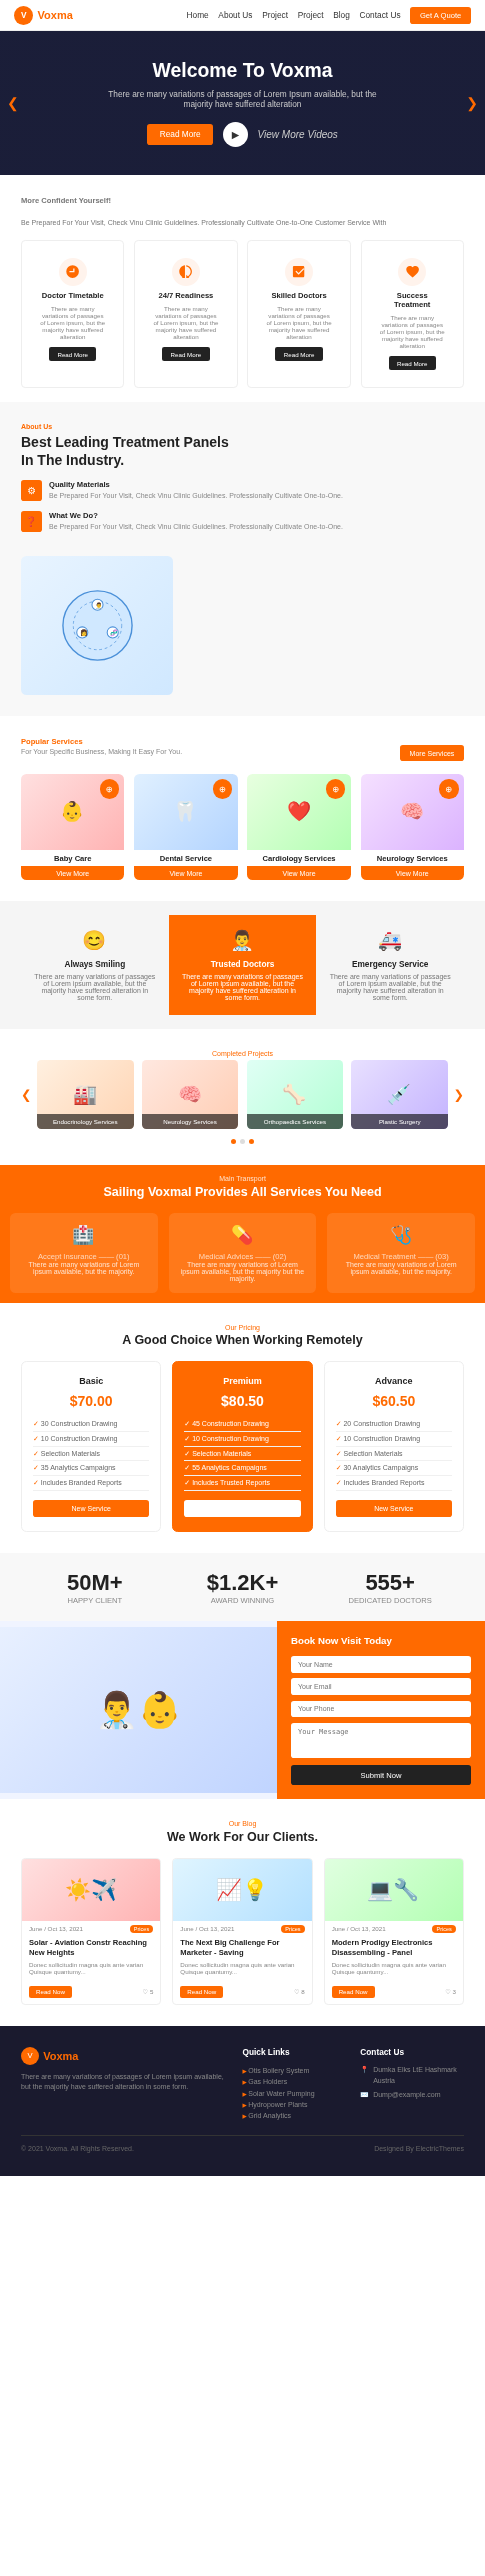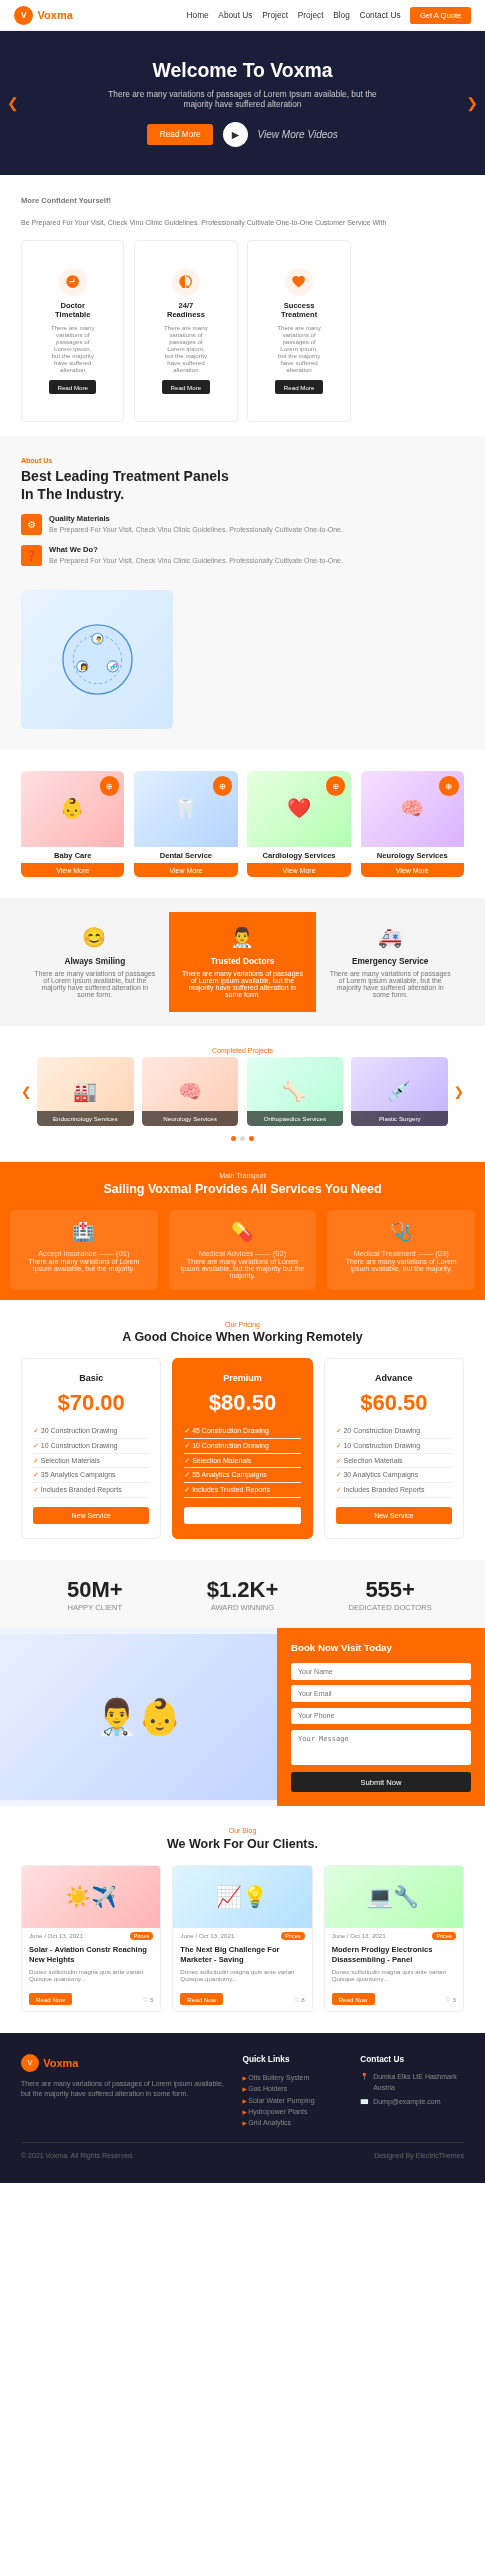--- a/index.html
+++ b/index.html
@@ -22,21 +22,21 @@
     .btn-circle { background: #fff; color: #333; border: none; width: 25px; height: 25px; border-radius: 50%; display: flex; align-items: center; justify-content: center; font-size: 9.7px; cursor: pointer; }
     .hero-arrow { position: absolute; top: 50%; transform: translateY(-50%); color: #ff6a00; font-size: 14px; cursor: pointer; }
     .hero-arrow.left { left: 7px; }
     .hero-arrow.right { right: 7px; }
 
     
     .confident-section { background: #fff; padding: 21px 21px 14px; }
     .section-label { color: #ff6a00; font-size: 7.6px; font-weight: bold; margin-bottom: 2.8px; }
     .confident-section p { font-size: 7.6px; color: #777; margin-bottom: 14px; }
     .confident-grid { display: grid; grid-template-columns: repeat(4, 1fr); gap: 9.7px; }
-    .conf-card { border: 0.7px solid #eee; border-radius: 4.2px; padding: 27px; text-align: center; }
+    .conf-card { border: 0.7px solid #eee; border-radius: 4.2px; padding: 17px; text-align: center; }
     .conf-card .icon-wrap { width: 28px; height: 28px; margin: 0 auto 5.5px; background: #fff3ec; border-radius: 50%; display: flex; align-items: center; justify-content: center; }
     .conf-card .icon-wrap svg { width: 15.2px; height: 15.2px; fill: #ff6a00; }
     .conf-card h4 { font-size: 7.6px; color: #222; margin-bottom: 4.2px; }
     .conf-card p { font-size: 6.2px; color: #888; margin-bottom: 7px; }
     .conf-card button { background: #222; color: #fff; border: none; padding: 3.5px 8.3px; font-size: 6.2px; border-radius: 2.1px; cursor: pointer; }
 
     
     .about-section { background: #f8f8f8; padding: 21px; }
     .about-label { color: #ff6a00; font-size: 7px; font-weight: bold; margin-bottom: 2.8px; }
     .about-section h2 { font-size: 14px; color: #222; max-width: 208px; margin-bottom: 11px; line-height: 1.3; }
@@ -95,21 +95,21 @@
 
     
     .pricing-section { padding: 21px; }
     .pricing-section .sec-label { color: #ff6a00; font-size: 7px; text-align: center; margin-bottom: 2.8px; }
     .pricing-section h2 { font-size: 12.5px; text-align: center; color: #222; margin-bottom: 14px; }
     .pricing-grid { display: grid; grid-template-columns: repeat(3, 1fr); gap: 11px; }
     .price-card { border: 1.4px solid #eee; border-radius: 5.5px; padding: 14px 11px; text-align: center; }
     .price-card.featured { background: #ff6a00; border-color: #ff6a00; }
     .price-card.featured * { color: #fff !important; }
     .price-card h4 { font-size: 9px; color: #222; margin-bottom: 7px; }
-    .price-card .price { font-size: 22px; font-weight: bold; color: #ff6a00; margin-bottom: 8.3px; text-align: center; }
+    .price-card .price { font-size: 14px; font-weight: bold; color: #ff6a00; margin-bottom: 8.3px; text-align: center; }
     .price-card ul { list-style: none; text-align: left; margin-bottom: 9.7px; }
     .price-card ul li { font-size: 7px; color: #666; padding: 2.8px 0; border-bottom: 0.7px solid #f0f0f0; }
     .price-card ul li::before { content: "✓ "; color: #ff6a00; }
     .price-card.featured ul li::before { color: #fff; }
     .price-card button { background: #ff6a00; color: #fff; border: none; padding: 4.9px 14px; border-radius: 2.8px; font-size: 7px; cursor: pointer; width: 100%; }
     .price-card.featured button { background: #fff; color: #ff6a00; }
 
     
     .stats-section { background: #f8f8f8; padding: 16.6px 21px; }
     .stats-grid { display: grid; grid-template-columns: repeat(3, 1fr); gap: 0; text-align: center; }
@@ -217,20 +217,30 @@
       <div class="icon-wrap">
         <svg viewBox="0 0 24 24">
             <path d="M13 2.05v2.02c3.95.49 7 3.85 7 7.93 0 3.21-1.82 6.02-4.5 7.51L13 17v5h5l-1.22-1.22C19.91 19.07 22 15.76 22 12c0-5.18-3.95-9.45-9-9.95zM11 2.05C5.95 2.55 2 6.82 2 12c0 3.76 2.09 7.07 5.22 8.78L6 22h5V2.05z"></path>
           </svg>
       </div>
       <h4>24/7 Readiness</h4>
       <p>There are many variations of passages of Lorem ipsum, but the majority have suffered alteration</p>
       <button>Read More</button>
     </div>
 
+    <div class="conf-card">
+      <div class="icon-wrap">
+        <svg viewBox="0 0 24 24">
+            <path d="M19 3H5c-1.1 0-2 .9-2 2v14c0 1.1.9 2 2 2h14c1.1 0 2-.9 2-2V5c0-1.1-.9-2-2-2zm-7 14l-5-5 1.41-1.41L12 14.17l7.59-7.59L21 8l-9 9z"></path>
+          </svg>
+      </div>
+      <h4>Skilled Doctors</h4>
+      <p>There are many variations of passages of Lorem ipsum, but the majority have suffered alteration</p>
+      <button>Read More</button>
+    </div>
 
     <div class="conf-card">
       <div class="icon-wrap">
         <svg viewBox="0 0 24 24">
             <path d="M12 21.35l-1.45-1.32C5.4 15.36 2 12.28 2 8.5 2 5.42 4.42 3 7.5 3c1.74 0 3.41.81 4.5 2.09C13.09 3.81 14.76 3 16.5 3 19.58 3 22 5.42 22 8.5c0 3.78-3.4 6.86-8.55 11.54L12 21.35z"></path>
           </svg>
       </div>
       <h4>Success Treatment</h4>
       <p>There are many variations of passages of Lorem ipsum, but the majority have suffered alteration</p>
       <button>Read More</button>
@@ -270,20 +280,27 @@
           <text x="57" y="34" font-size="9" fill="#4a90d9">👨‍⚕️</text>
           <text x="35" y="74" font-size="9" fill="#4a90d9">👩</text>
           <text x="79" y="74" font-size="9" fill="#4a90d9">🧬</text>
         </svg>
       </div>
     </div>
   </div>
 </section>
 
 <section class="services-section">
+  <div class="services-header">
+    <div>
+      <p class="section-label">Popular Services</p>
+      <p class="sub">For Your Specific Business, Making It Easy For You.</p>
+    </div>
+    <button class="more-btn">More Services</button>
+  </div>
   <div class="services-grid">
 
     <div class="svc-card">
       <div class="svc-img-placeholder img-baby">👶</div>
       <div class="svc-overlay">⊕</div>
       <p class="svc-label">Baby Care</p>
       <button class="svc-btn">View More</button>
     </div>
 
     <div class="svc-card">

